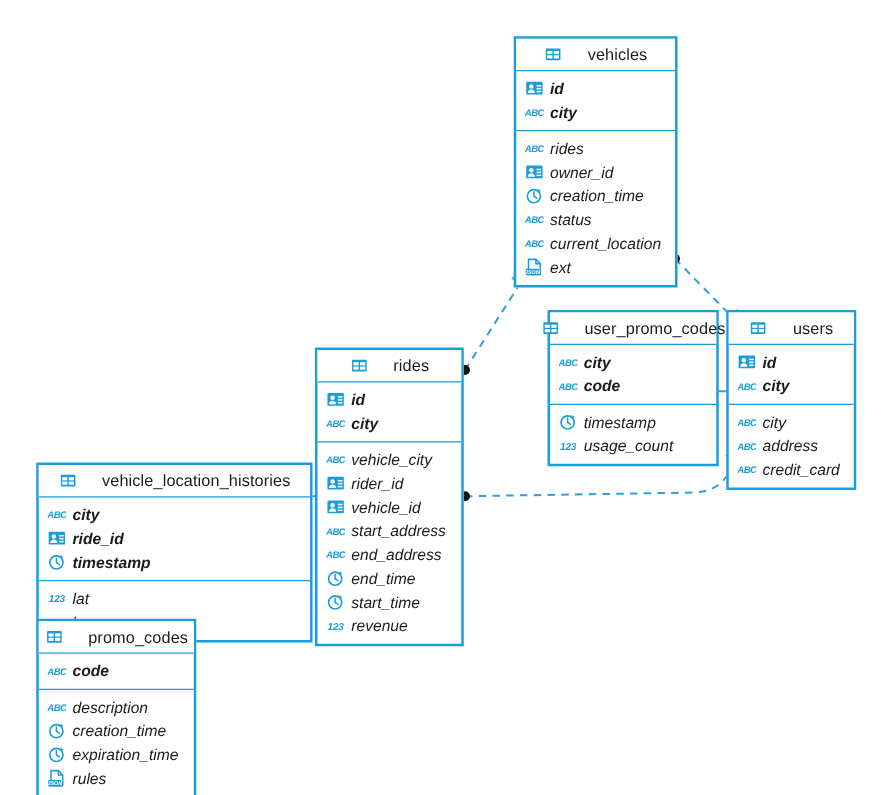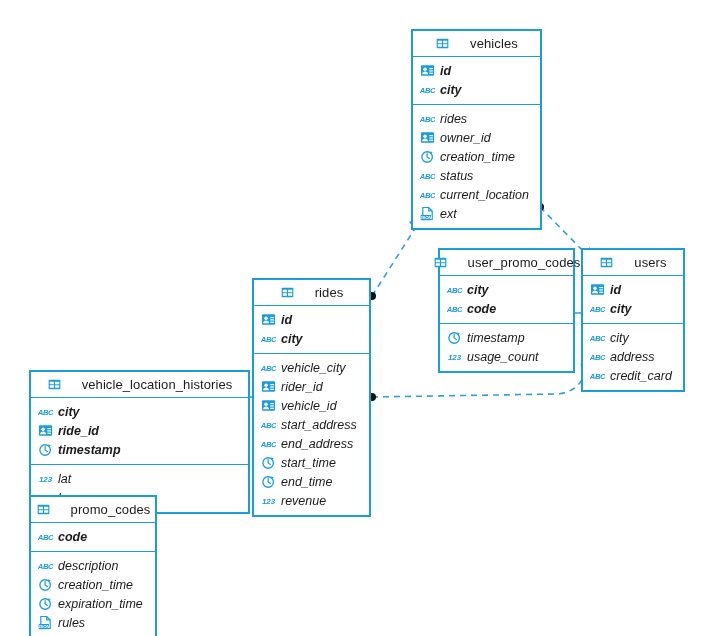--- a/index.html
+++ b/index.html
@@ -435,31 +435,31 @@
             <span class="field-name">end_address</span>
           </div>
           <div class="field">
             <span style="display: flex;">
               <svg class="tico" viewBox="0 0 16 16" width="15" height="15" xmlns="http://www.w3.org/2000/svg">
                 <circle cx="7.6" cy="8.5" r="5.6" fill="#ffffff" stroke="#1a9dd9" stroke-width="1.4"></circle>
                 <path d="M7.6 4.9v3.6l2.5 1.6" fill="none" stroke="#1a9dd9" stroke-width="1.3" stroke-linecap="round"></path>
                 <path d="M11.0 2.0l2.6 2.0-2.1 1.0z" fill="#1a9dd9"></path>
               </svg>
             </span>
-            <span class="field-name">start_time</span>
+            <span class="field-name">end_time</span>
           </div>
           <div class="field">
             <span style="display: flex;">
               <svg class="tico" viewBox="0 0 16 16" width="15" height="15" xmlns="http://www.w3.org/2000/svg">
                 <circle cx="7.6" cy="8.5" r="5.6" fill="#ffffff" stroke="#1a9dd9" stroke-width="1.4"></circle>
                 <path d="M7.6 4.9v3.6l2.5 1.6" fill="none" stroke="#1a9dd9" stroke-width="1.3" stroke-linecap="round"></path>
                 <path d="M11.0 2.0l2.6 2.0-2.1 1.0z" fill="#1a9dd9"></path>
               </svg>
             </span>
-            <span class="field-name">end_time</span>
+            <span class="field-name">start_time</span>
           </div>
           <div class="field">
             <span style="display: flex;">
               <svg class="tico" viewBox="0 0 16 16" width="15" height="15" xmlns="http://www.w3.org/2000/svg">
                 <text x="8" y="11.6" font-family="Liberation Sans, sans-serif" font-size="8.6" font-weight="bold" fill="#1a9dd9" text-anchor="middle" letter-spacing="-0.2">123</text>
               </svg>
             </span>
             <span class="field-name">revenue</span>
           </div>
         </div>

